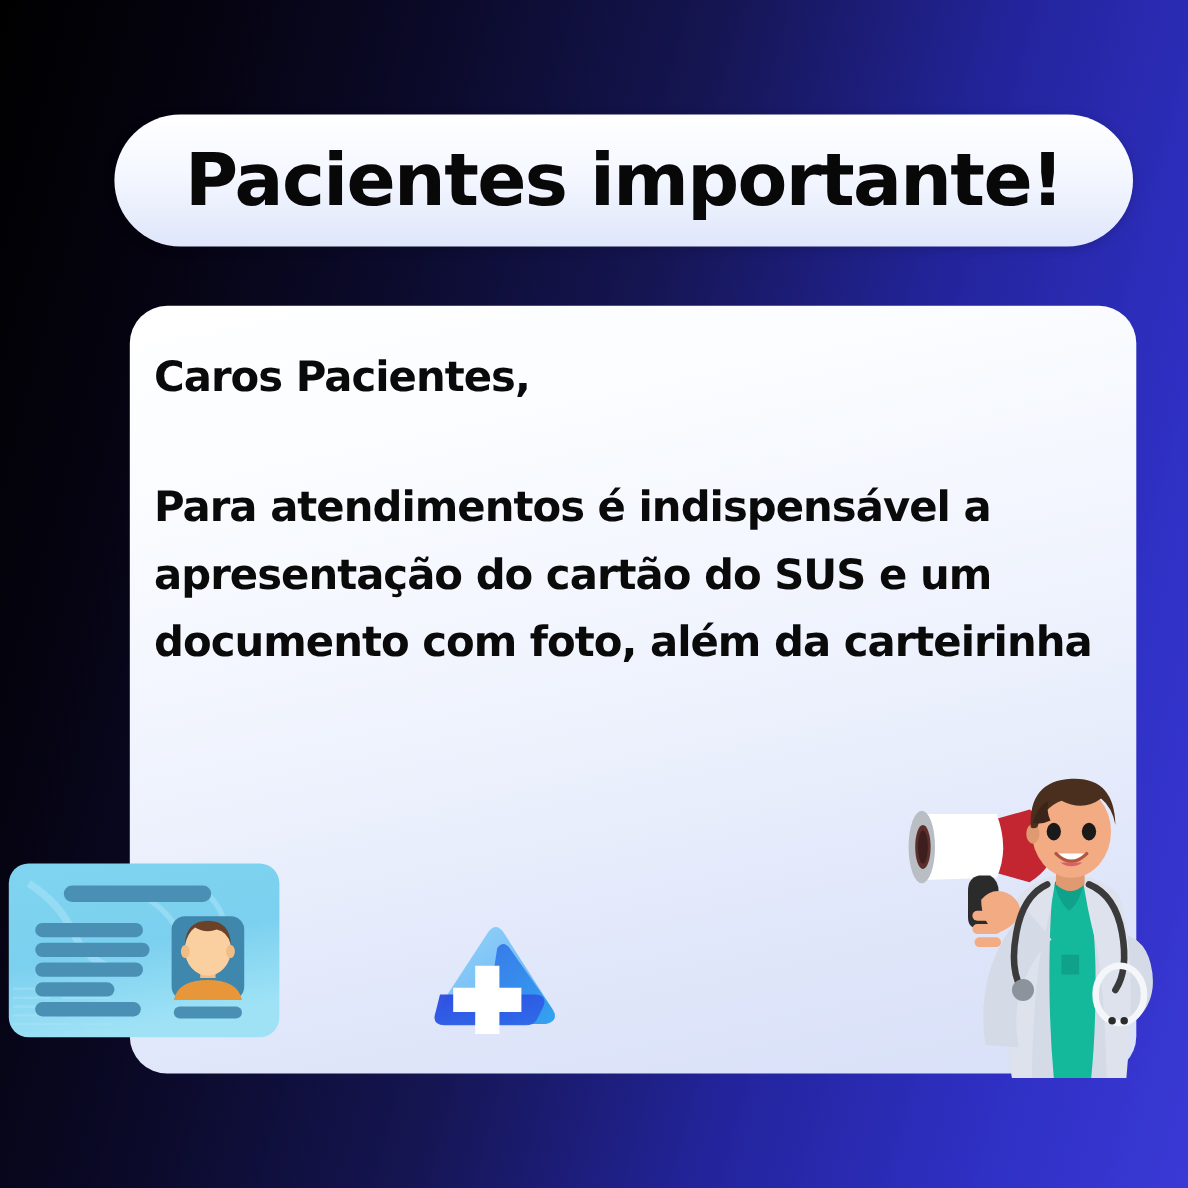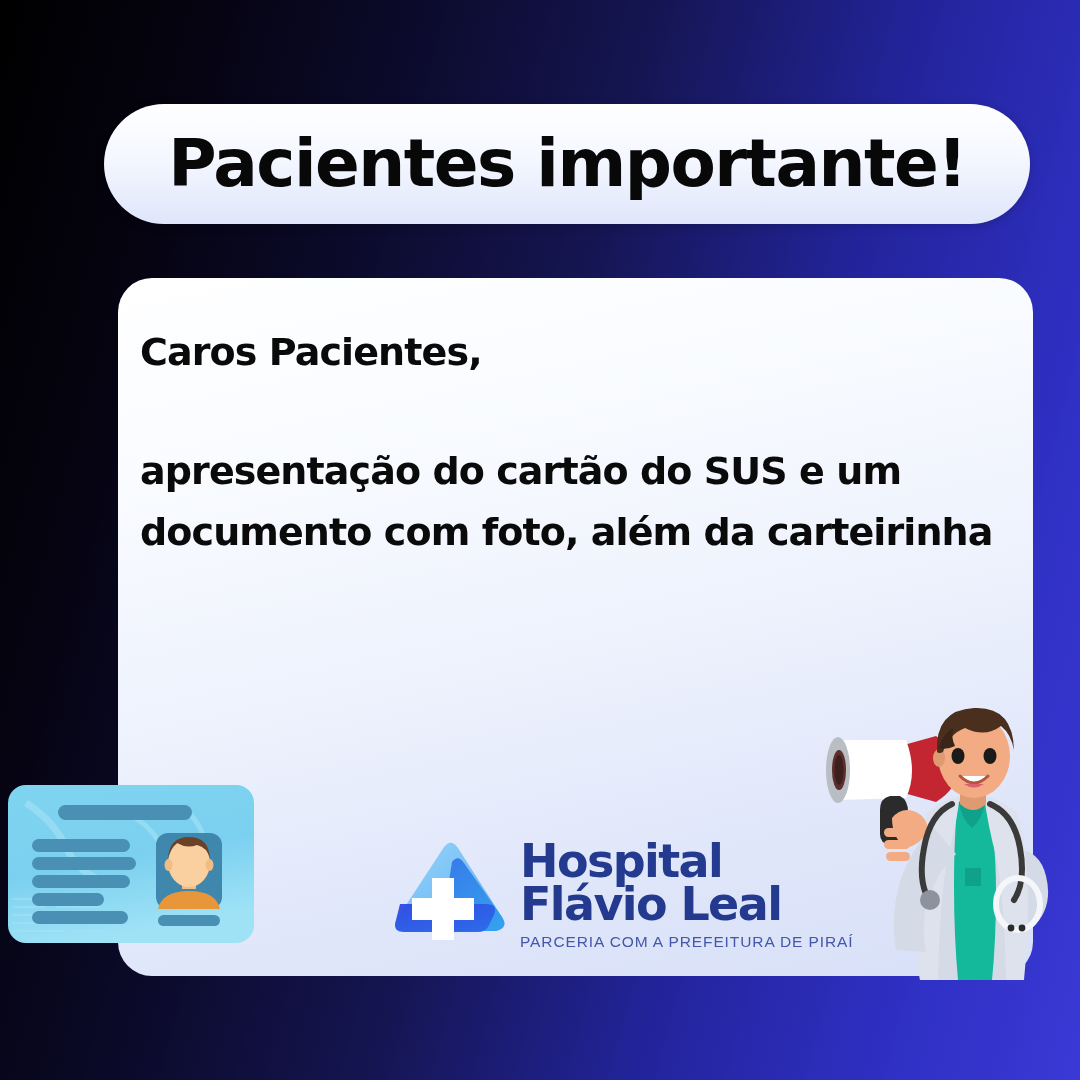--- a/index.html
+++ b/index.html
@@ -69,21 +69,21 @@
         #fafcff 20%,
         #eef2fd 52%,
         #dfe6fa 80%,
         #d8e0f8 100%);
     overflow: hidden;
   }
 
   .body-text {
     position: absolute;
     left: 22px;
-    top: 44px;
+    top: 34px;
     width: 880px;
     font-family: "DejaVu Sans", sans-serif;
     font-weight: 700;
     font-size: 38px;
     line-height: 61px;
     letter-spacing: -0.9px;
     color: #0a0a0a;
   }
   .body-text .salutation { display: block; }
   .body-text .gap { display: block; height: 58px; }
@@ -144,20 +144,21 @@
 
   <div class="title-pill">
     <span class="title-text">Pacientes importante!</span>
   </div>
 
   <div class="content-card">
 
     <div class="body-text">
       <span class="salutation">Caros Pacientes,</span>
       <span class="gap"></span>
+      <span class="para">Para atendimentos é indispensável a</span>
       <span class="para">apresentação do cartão do SUS e um</span>
       <span class="para">documento com foto, além da carteirinha</span>
     </div>
 
     <div class="logo-block">
       <svg class="logo-mark" viewBox="0 0 118 112">
         <defs>
           <linearGradient id="triLight" x1="0" y1="0" x2="1" y2="1">
             <stop offset="0%" stop-color="#93d4fb"></stop>
             <stop offset="100%" stop-color="#4fa8ef"></stop>
@@ -173,25 +174,20 @@
         </defs>
 
         <path d="M54 9 q7 -9 14 1 L112 79 q7 11 -6 14 L14 93 q-13 -1 -7 -12 Z" fill="url(#triLight)" opacity="0.92"></path>
 
         <path d="M62 24 q6 -8 12 1 L112 79 q7 11 -6 14 L58 93 q-11 -1 -5 -11 Z" fill="url(#triMid)" opacity="0.9"></path>
 
         <path d="M10 66 L96 66 q12 0 8 11 l-6 12 q-3 5 -10 5 L14 94 q-12 0 -8 -12 Z" fill="url(#triDeep)" opacity="0.95"></path>
 
         <path d="M42 40 h22 v20 h20 v22 h-20 v20 h-22 v-20 h-20 v-22 h20 Z" fill="#ffffff"></path>
       </svg>
-      <div class="logo-words">
-        <span class="logo-line">Hospital</span>
-        <span class="logo-line logo-line2">Flávio Leal</span>
-        <span class="logo-tag">PARCERIA COM A PREFEITURA DE PIRAÍ</span>
-      </div>
     </div>
 
   </div>
 
   <div class="id-card-wrap">
     <svg class="id-card-svg" viewBox="0 0 250 162">
       <defs>
         <linearGradient id="idCardBg" x1="0" y1="0" x2="0.3" y2="1">
           <stop offset="0%" stop-color="#7fd4f0"></stop>
           <stop offset="55%" stop-color="#7bd0ef"></stop>

